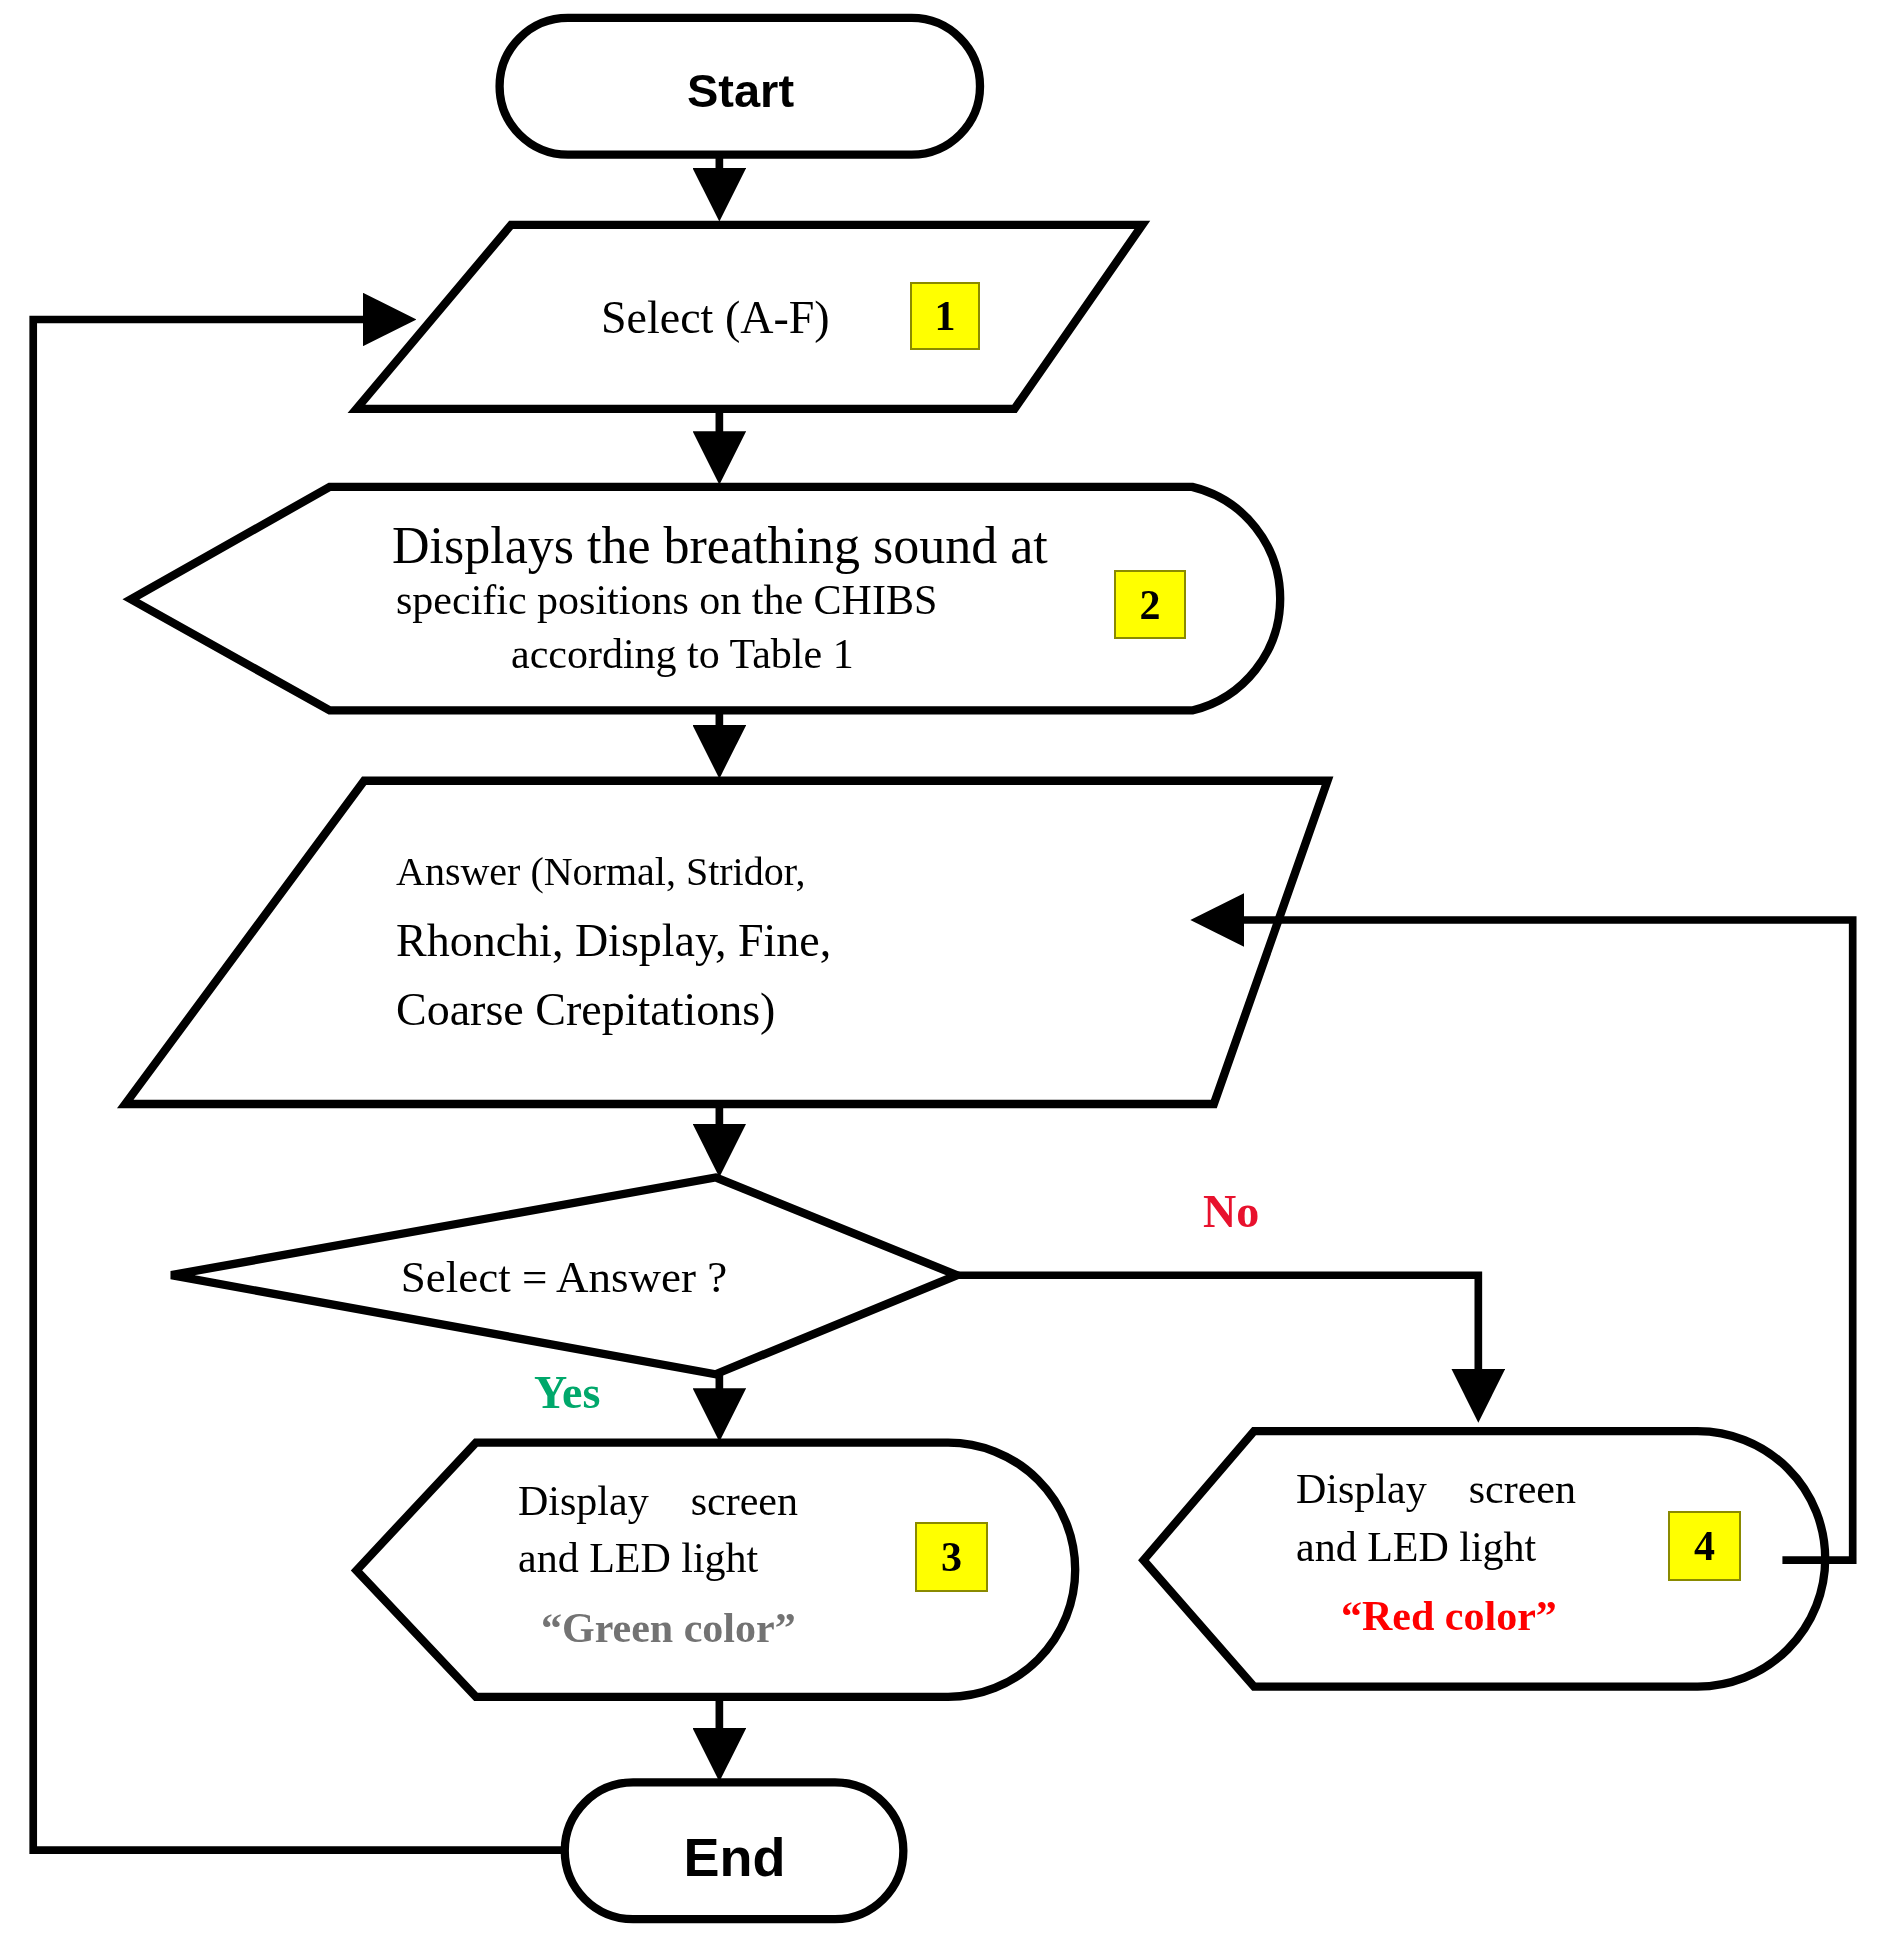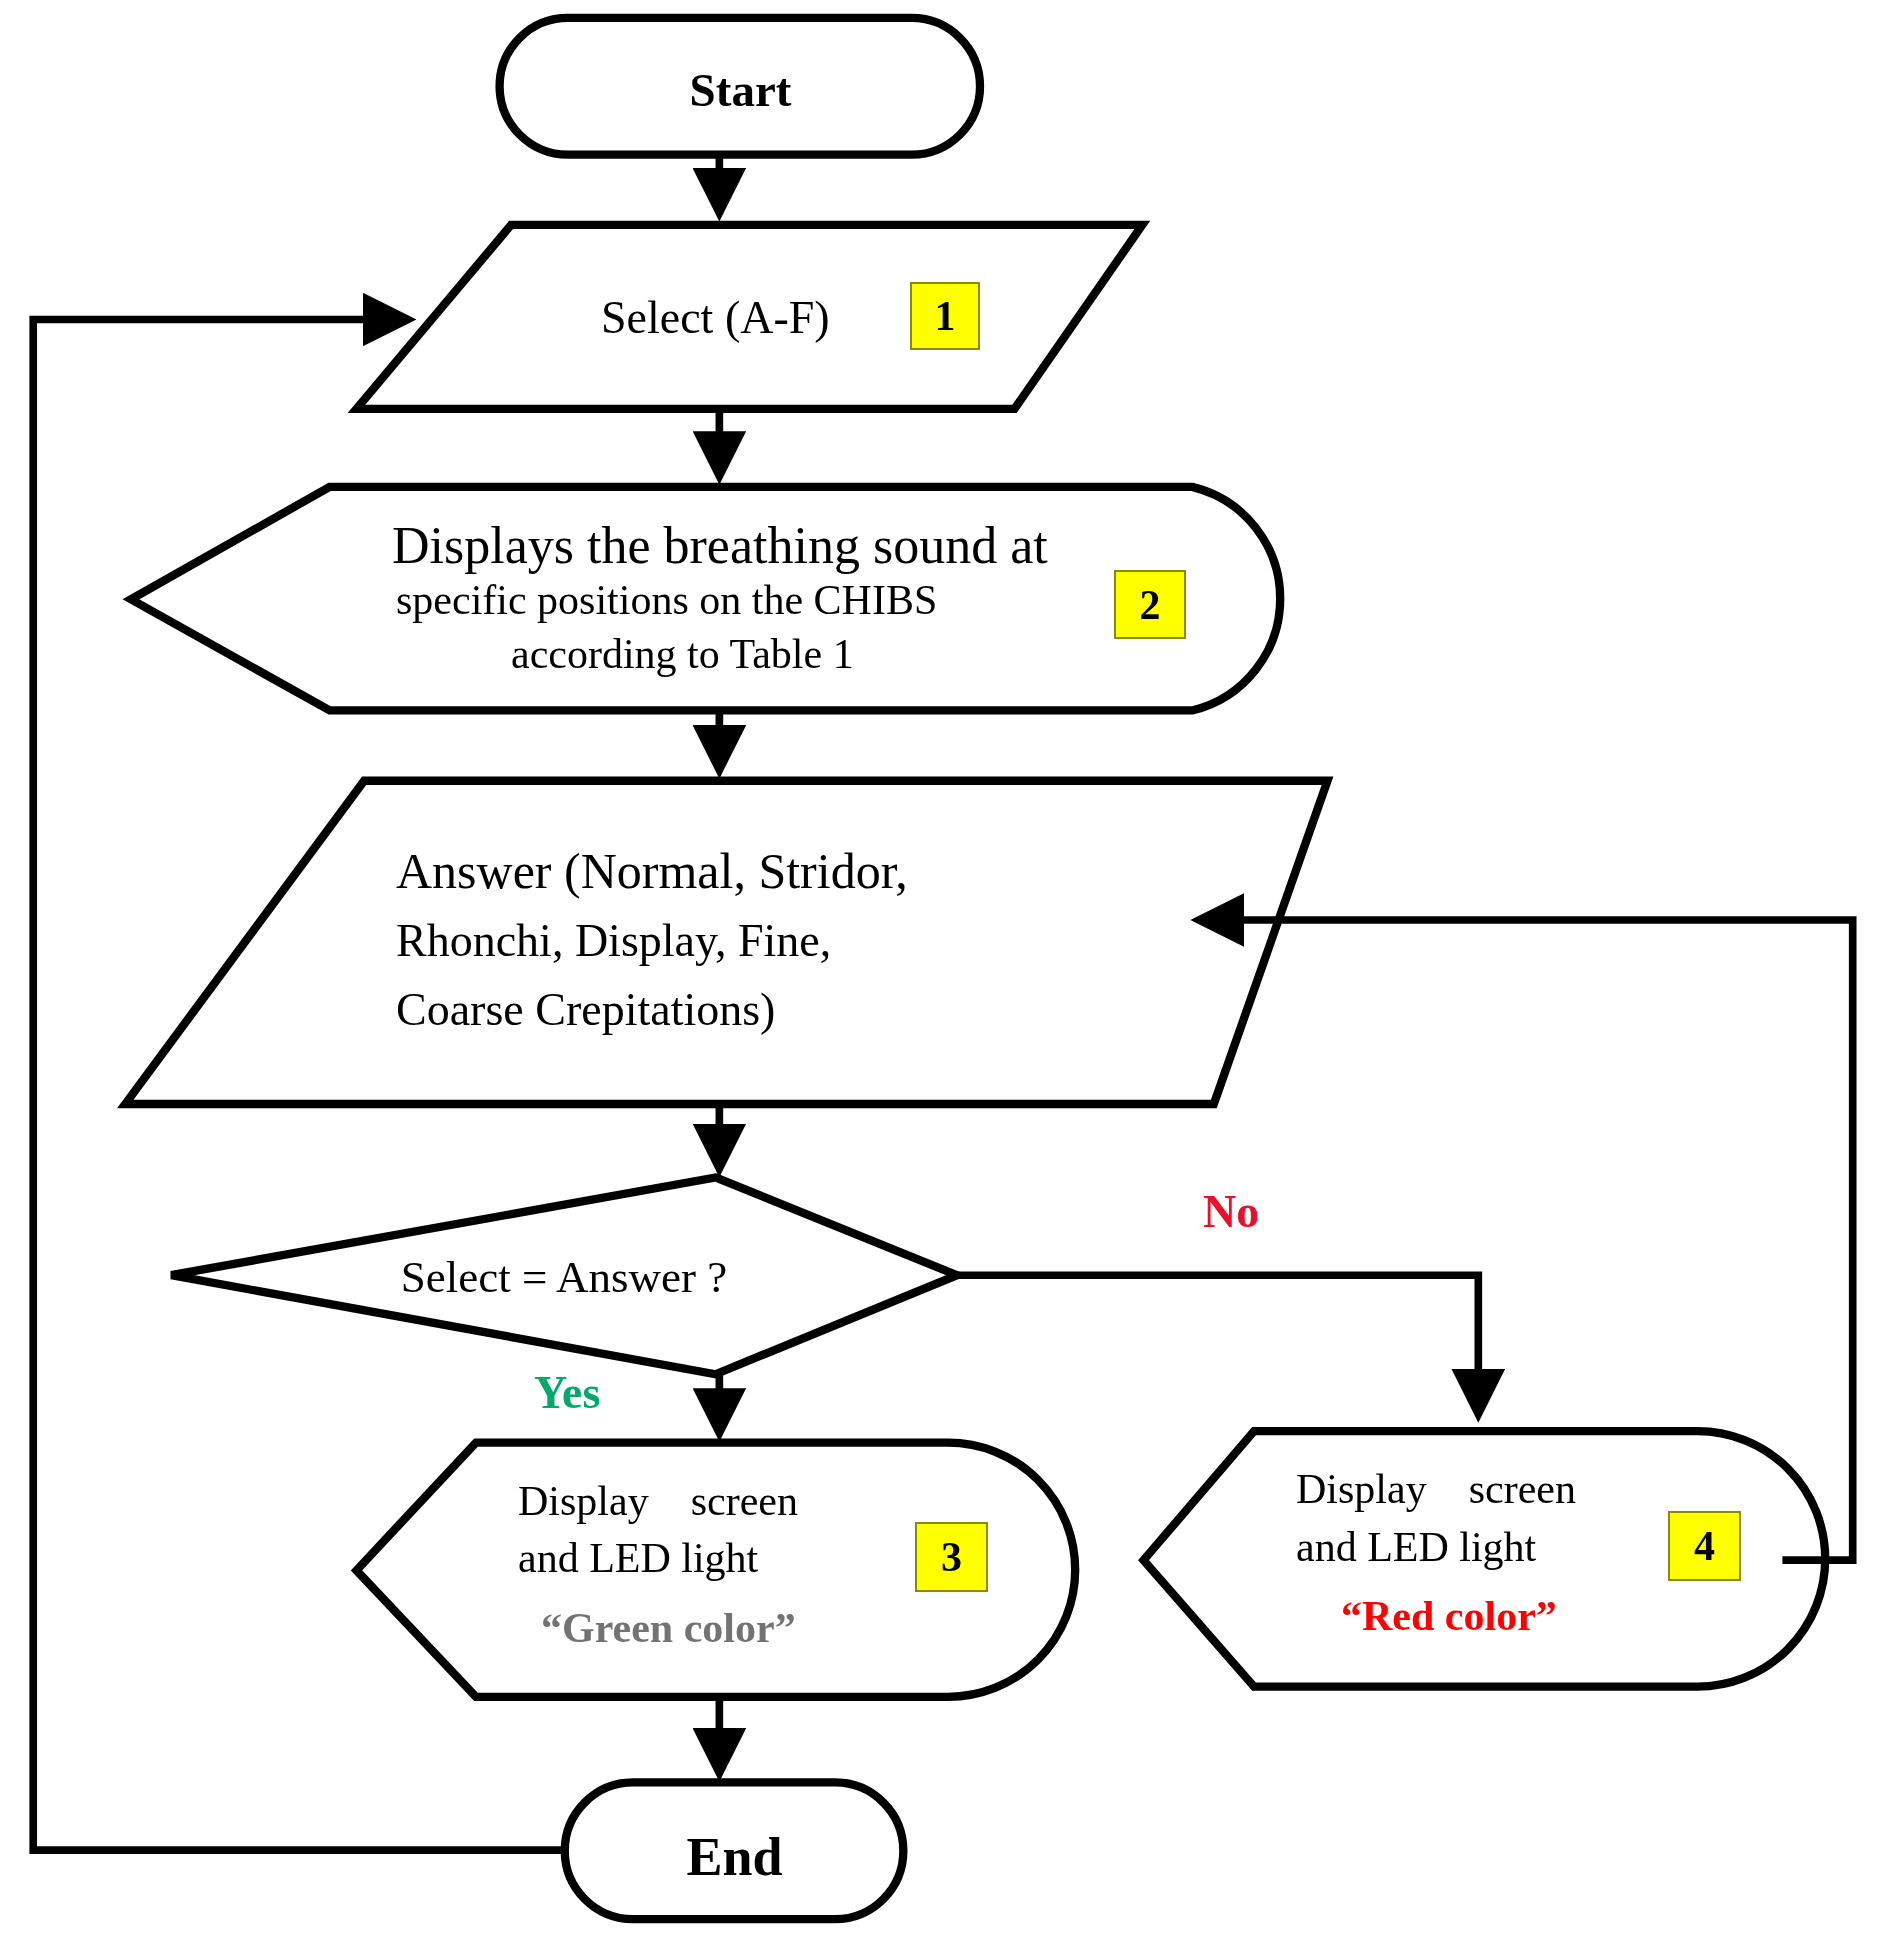--- a/index.html
+++ b/index.html
@@ -37,21 +37,21 @@
     fill: none;
   }
   .lbl {
     position: absolute;
     color: #000000;
     font-family: "Liberation Serif", "DejaVu Serif", serif;
     white-space: pre;
     pointer-events: none;
   }
   .lbl-terminator {
-    font-family: Liberation Serif, serif;
+    font-family: Liberation Sans, sans-serif;
     font-weight: bold;
   }
   .badge {
     position: absolute;
     background: #ffff00;
     border: 2.6px solid #8a8a00;
     color: #000000;
     font-family: "Liberation Serif", "DejaVu Serif", serif;
     font-weight: bold;
     display: flex;
@@ -125,21 +125,21 @@
   <div class="lbl lbl-terminator" style="left:500px; top:63px; width:481px; text-align:center; font-size:47px;">Start</div>
 
   <div class="lbl" style="left:601px; top:291px; font-size:46px;">Select (A-F)</div>
   <div class="badge" style="left:910px; top:282px; width:70px; height:68px; font-size:42px;">1</div>
 
   <div class="lbl" style="left:392px; top:518px; font-size:52px; line-height:55px;">Displays the breathing sound at</div>
   <div class="lbl" style="left:396px; top:573px; font-size:42px; line-height:55px;">specific positions on the CHIBS</div>
   <div class="lbl" style="left:511px; top:627px; font-size:42px; line-height:55px;">according to Table 1</div>
   <div class="badge" style="left:1114px; top:570px; width:72px; height:69px; font-size:42px;">2</div>
 
-  <div class="lbl" style="left:396px; top:841px; font-size:50px; line-height:61px;">Answer (Normal, Stridor,</div>
+  <div class="lbl" style="left:396px; top:841px; font-size:40px; line-height:61px;">Answer (Normal, Stridor,</div>
   <div class="lbl" style="left:396px; top:910px; font-size:46px; line-height:61px;">Rhonchi, Display, Fine,</div>
   <div class="lbl" style="left:171px; top:1251px; width:786px; text-align:center; font-size:45px;">Select = Answer ?</div>
 
   <div class="lbl" style="left:396px; top:979px; font-size:46px; line-height:61px;">Coarse Crepitations)</div>
 
   <div class="branch-label" style="left:534px; top:1366px; color:#00a86b;">Yes</div>
   <div class="branch-label" style="left:1203px; top:1185px; color:#e8112d;">No</div>
 
   <div class="lbl" style="left:518px; top:1474px; font-size:42px; line-height:55px;">Display    screen</div>
   <div class="lbl" style="left:518px; top:1531px; font-size:42px; line-height:55px;">and LED light</div>

